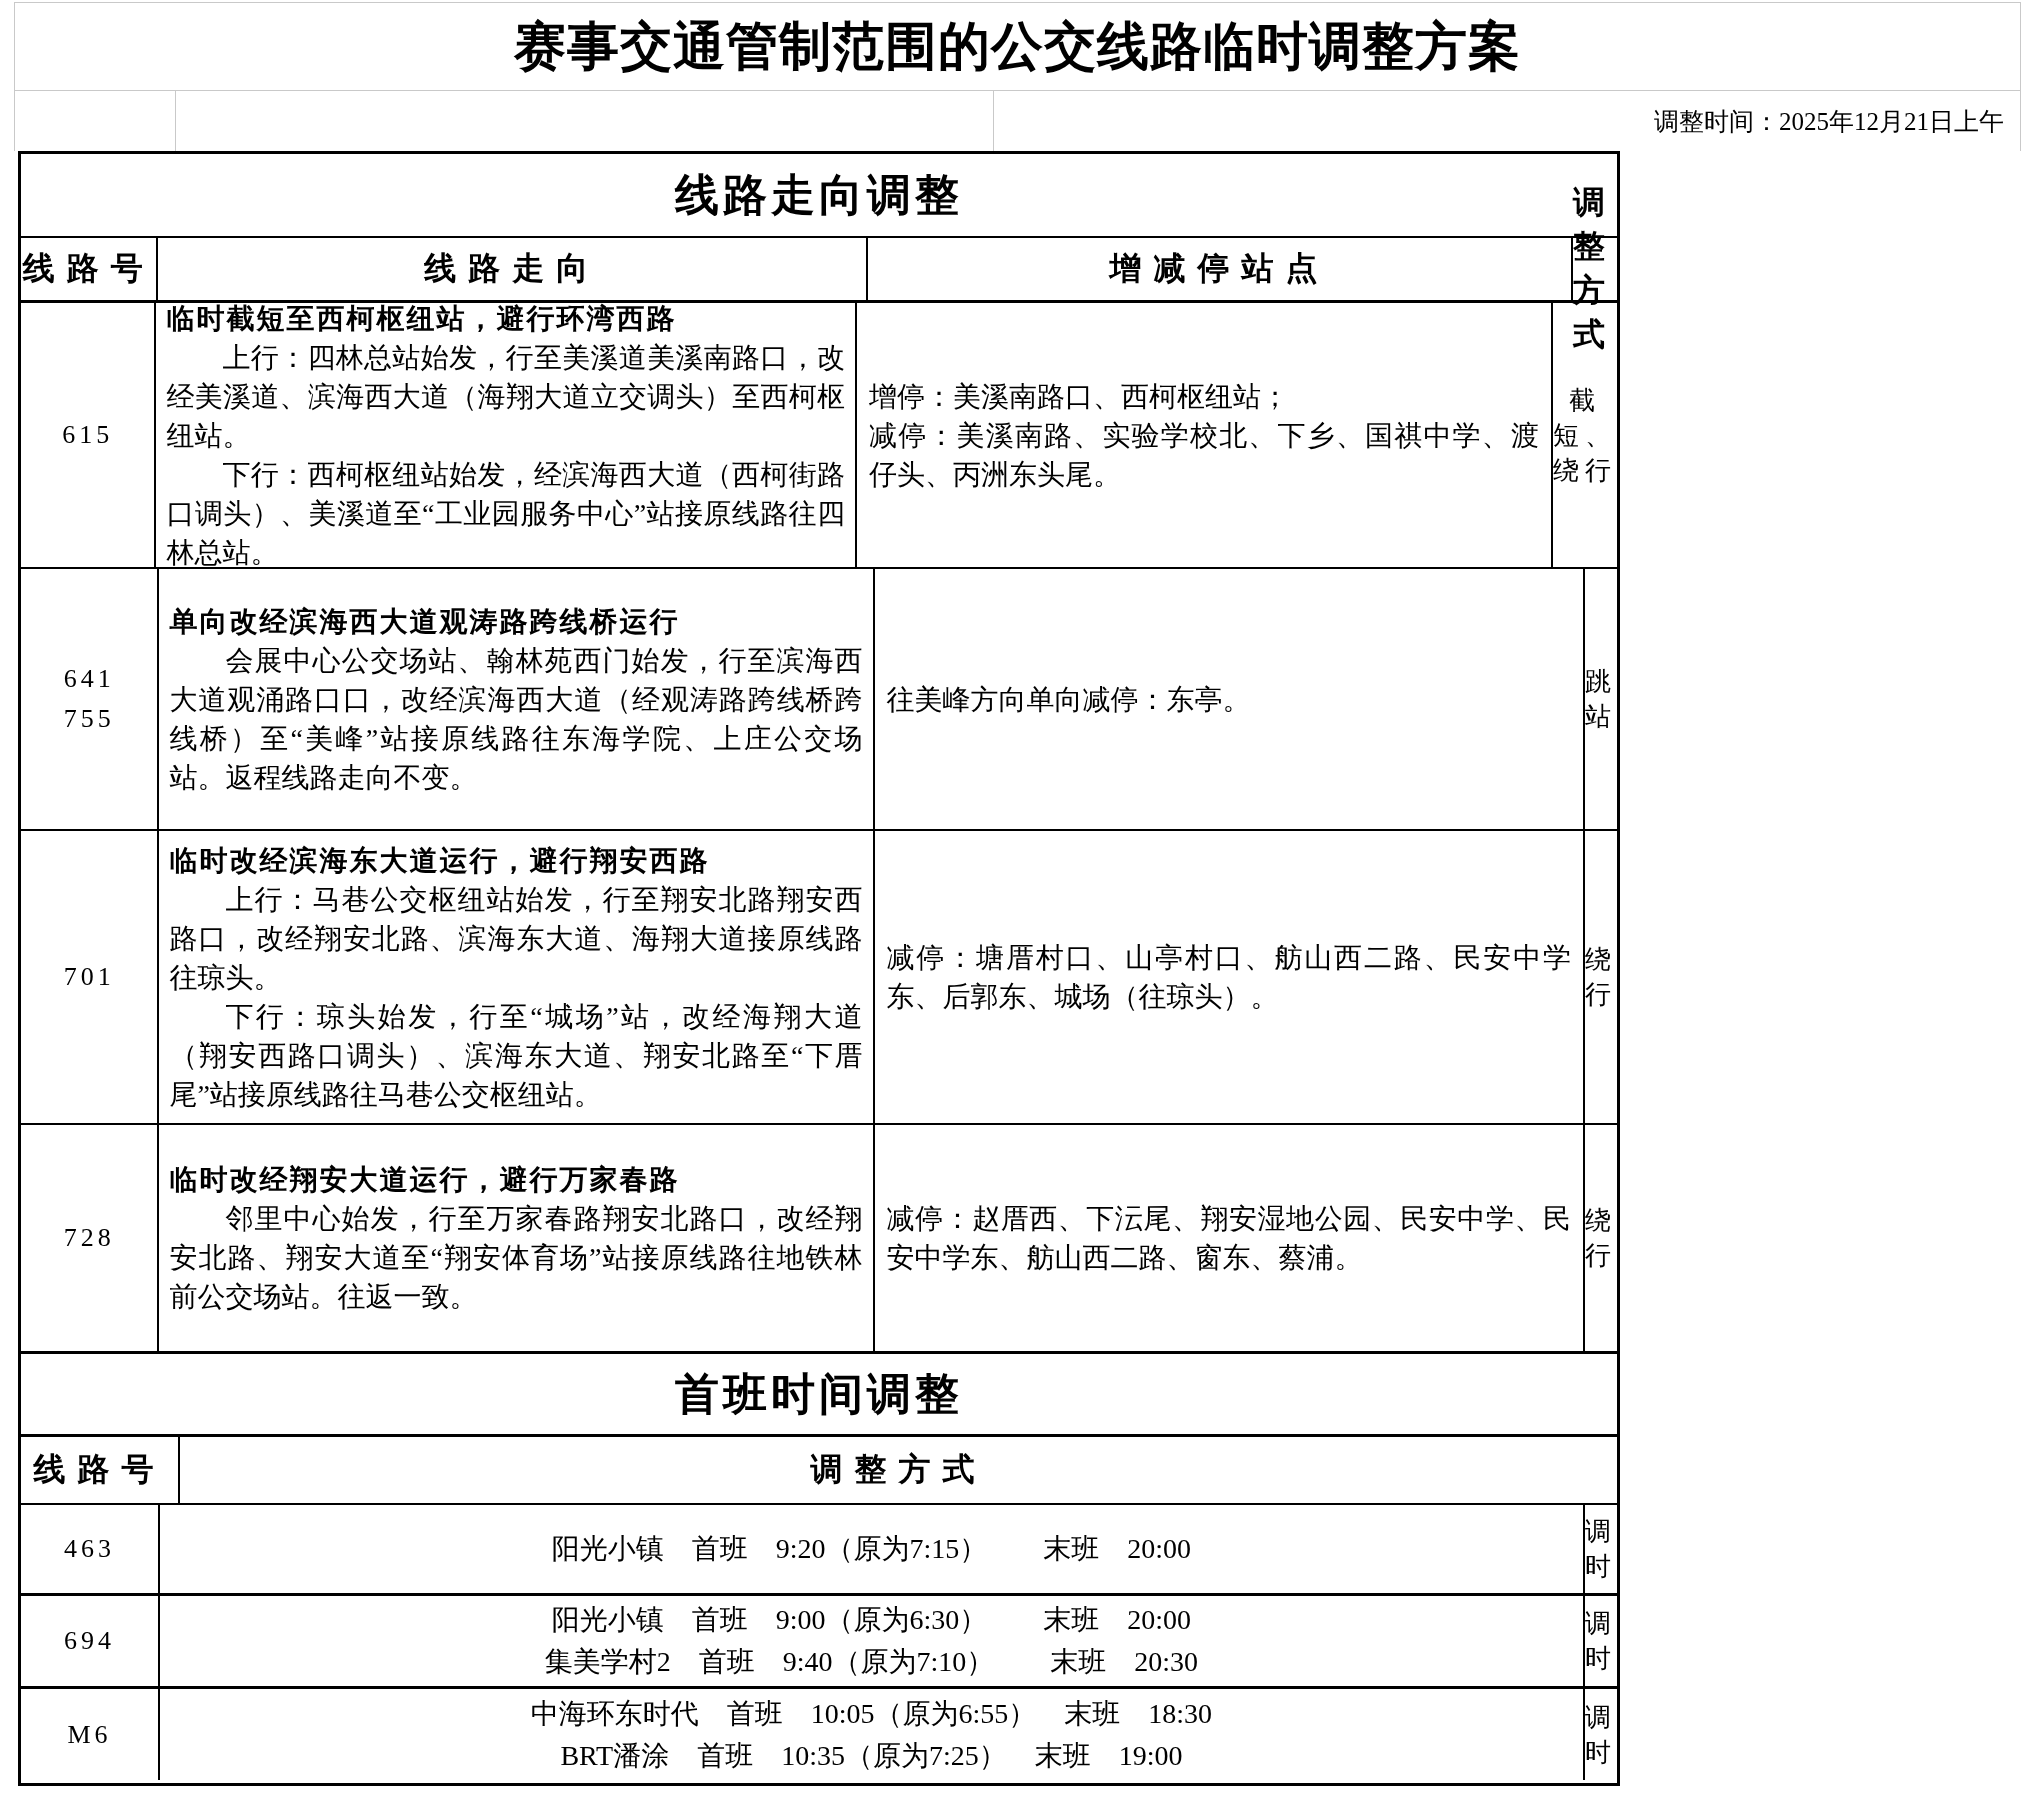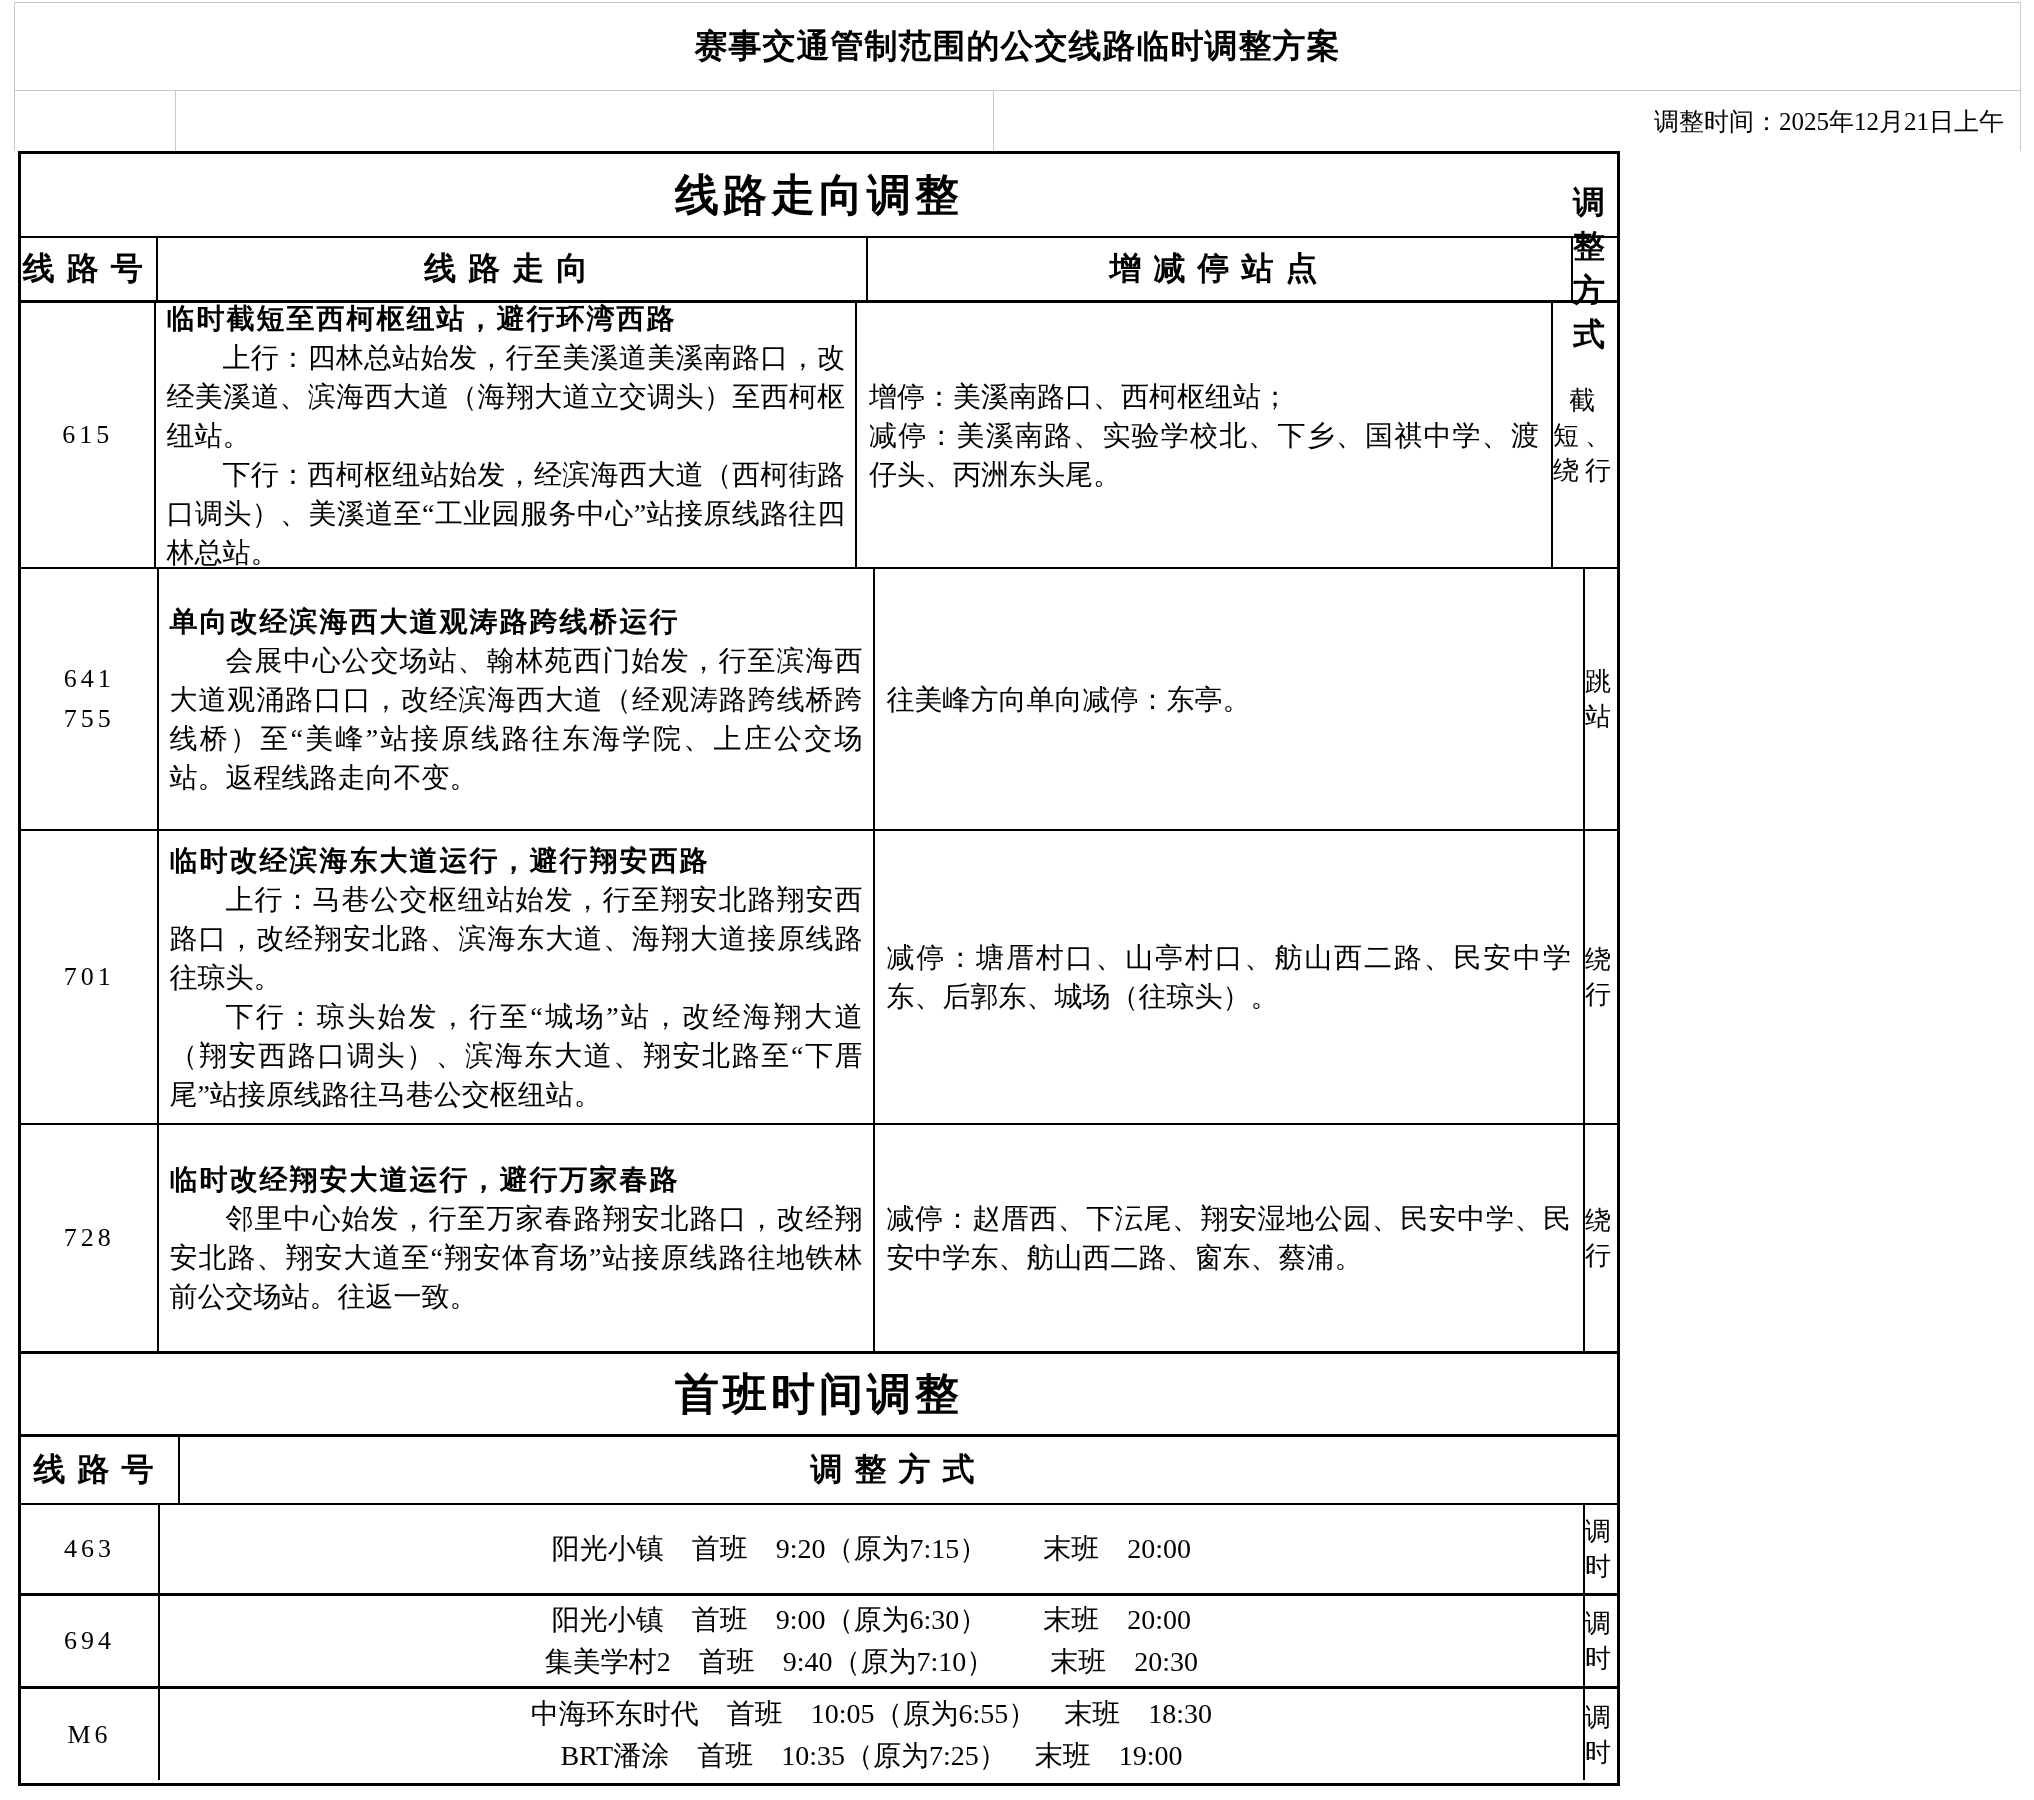--- a/index.html
+++ b/index.html
@@ -9,21 +9,21 @@
     overflow:hidden;
   }
   
   .title-block{
     position:absolute;left:14px;top:2px;width:2007px;height:89px;
     border:1px solid #c9c9c9;box-sizing:border-box;
     display:flex;align-items:center;justify-content:center;
   }
   .doc-title{
     font-family:Liberation Mono, monospace;
-    font-weight:bold;font-size:33px;letter-spacing:1px;
+    font-weight:bold;font-size:52px;letter-spacing:1px;
   }
   .date-row{
     position:absolute;left:14px;top:91px;width:2007px;height:60px;
     border-left:1px solid #c9c9c9;border-right:1px solid #c9c9c9;
     box-sizing:border-box;display:flex;align-items:center;
   }
   .date-row .spacer1{width:161px;height:100%;border-right:1px solid #c9c9c9;box-sizing:border-box;}
   .date-row .spacer2{width:818px;height:100%;border-right:1px solid #c9c9c9;box-sizing:border-box;}
   .date-row .date-cell{flex:1;text-align:right;padding-right:16px;font-size:25px;}
   

